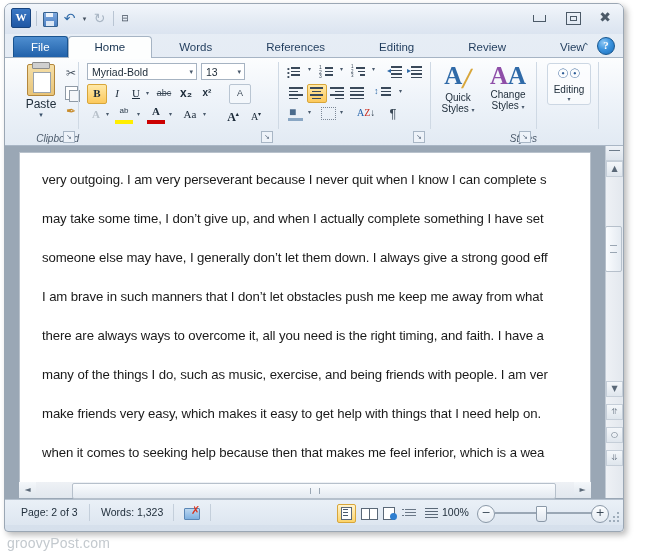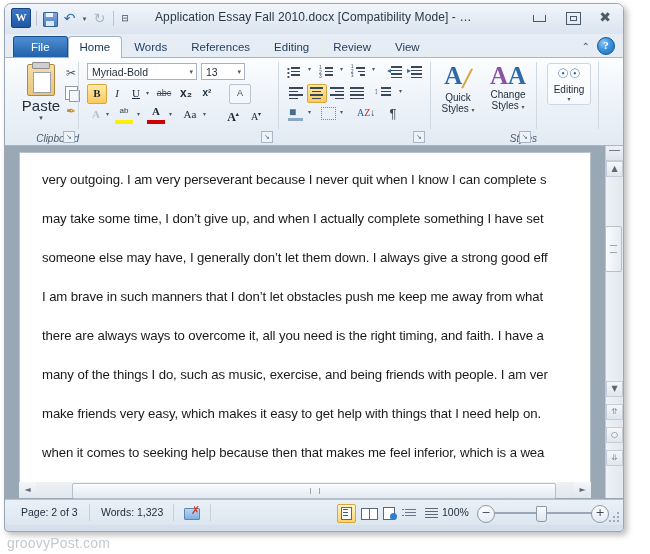--- a/index.html
+++ b/index.html
@@ -54,21 +54,21 @@
   .wb .res:after{content:"";position:absolute;left:3px;top:3px;width:5px;height:3px;border:1px solid #4c5a68;}
   .wb .cls{position:absolute;left:3px;top:2px;width:14px;height:13px;color:#4c5a68;font-size:14px;
            line-height:13px;text-align:center;font-family:"DejaVu Sans",sans-serif;}
   
   .tabstrip{position:relative;height:24px;background:transparent;}
   .tabstrip:after{
     content:"";position:absolute;left:0;right:0;bottom:0;height:1px;background:#a6b4c4;
   }
   .tabs{position:absolute;left:8px;bottom:0;display:flex;align-items:flex-end;height:24px;}
   .tab{
-    font-size:11.5px;color:#1f3b5c;padding:4px 11px 5px;position:relative;
+    font-size:11.5px;color:#1f3b5c;padding:4px 26px 5px;position:relative;
     border:1px solid transparent;border-bottom:none;border-radius:4px 4px 0 0;
   }
   .tab.file{
     background:linear-gradient(180deg,#4e8ed0 0%,#1f5fa8 100%);
     color:#ffffff;border-color:#19538f;padding:4px 17px 5px;border-radius:3px 3px 0 0;
   }
   .tab.active{
     background:#fdfefe;border-color:#a6b4c4;color:#16324f;z-index:3;
   }
   .tab.active:after{content:"";position:absolute;left:0;right:0;bottom:-1px;height:2px;background:#fdfefe;}
@@ -104,21 +104,21 @@
   }
   .clipimg{
     width:26px;height:30px;margin:0 auto;position:relative;
     background:linear-gradient(180deg,#f5dfa8 0%,#e8c478 100%);
     border:1px solid #b3873c;border-radius:2px;
   }
   .clipimg:before{content:"";position:absolute;left:4px;top:-3px;width:16px;height:5px;
     background:#cfcfcf;border:1px solid #8c8c8c;border-radius:1px;}
   .clipimg:after{content:"";position:absolute;left:5px;top:7px;width:16px;height:19px;
     background:#fff;border:1px solid #9aa3ad;}
-  .pastelbl{font-size:15px;color:#22303d;margin-top:1px;}
+  .pastelbl{font-size:12px;color:#22303d;margin-top:1px;}
   .pastetri{font-size:7px;color:#39506a;line-height:7px;}
   .cutbtn,.copybtn,.fmtbtn{position:absolute;left:58px;width:16px;height:16px;text-align:center;}
   .cutbtn{top:7px;}
   .copybtn{top:26px;}
   .fmtbtn{top:45px;}
   .scissors{font-size:12px;color:#46525f;line-height:16px;font-family:"DejaVu Sans",sans-serif;}
   .copyi{width:11px;height:12px;margin:2px auto 0;background:#fff;border:1px solid #8f9aa6;position:relative;}
   .copyi:after{content:"";position:absolute;left:3px;top:3px;width:9px;height:10px;background:#f4f6f9;border:1px solid #8f9aa6;}
   .brush{font-size:12px;color:#c88c2c;line-height:16px;font-family:"DejaVu Sans",sans-serif;}
   
@@ -234,21 +234,20 @@
       <div class="qbtn">
           <div class="savei"></div>
         </div>
       <div class="qbtn undo">↶</div>
       <div class="qbtn tri" style="width:9px;text-align:center;">▾</div>
       <div class="qbtn redo">↻</div>
       <div class="qsep"></div>
       <div class="qbtn qmore" style="width:12px;text-align:center;">⊟</div>
     </div>
 
-    <div class="title">Application Essay Fall 2010.docx [Compatibility Mode]  -  Microsoft ...</div>
 
     <div class="wbtns">
       <div class="wb">
           <span class="min"></span>
         </div>
       <div class="wb">
           <span class="res"></span>
         </div>
       <div class="wb">
         <span class="cls">✖</span>

